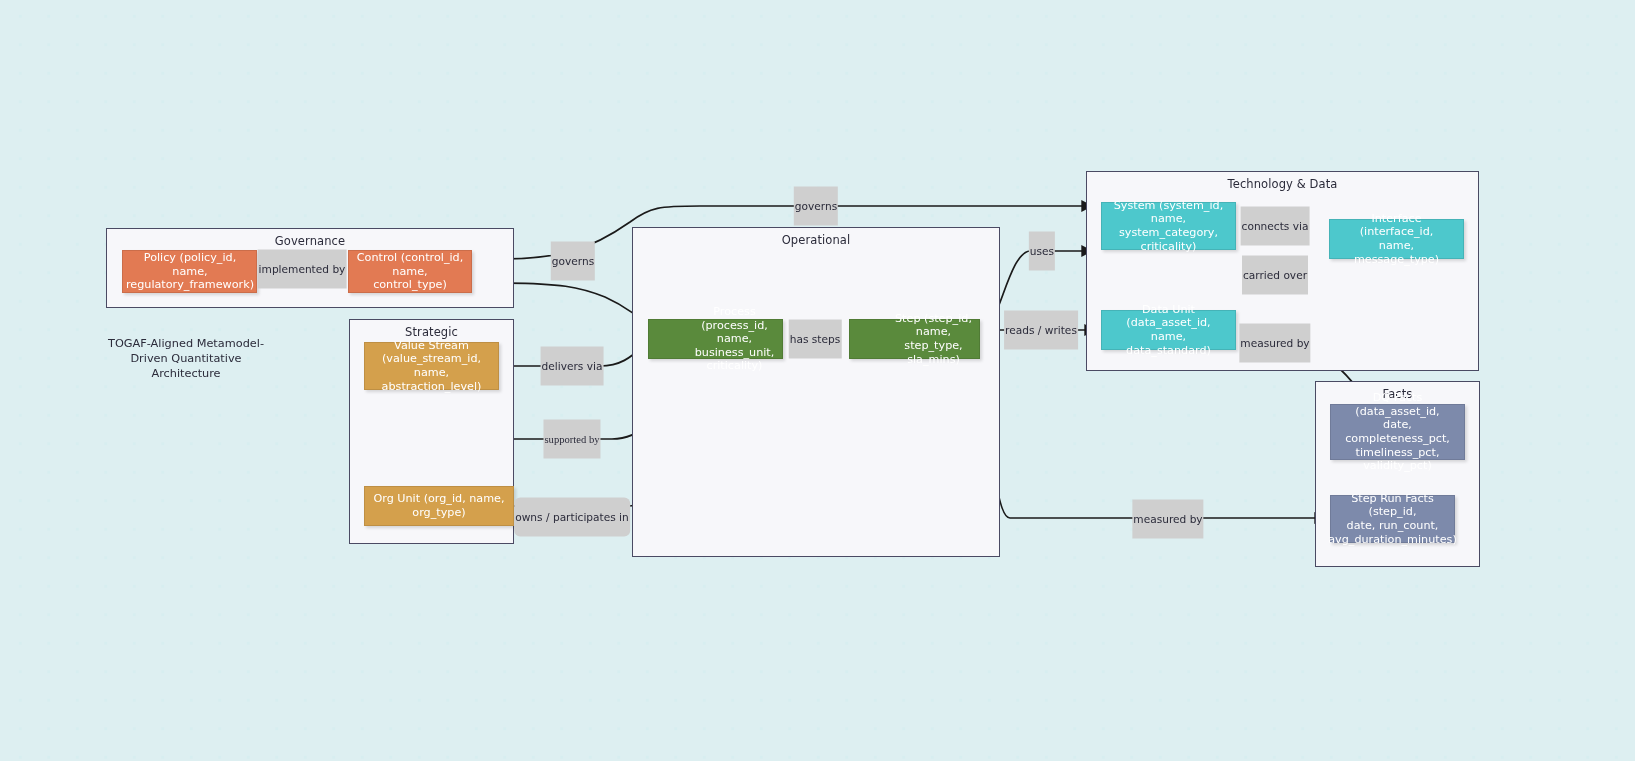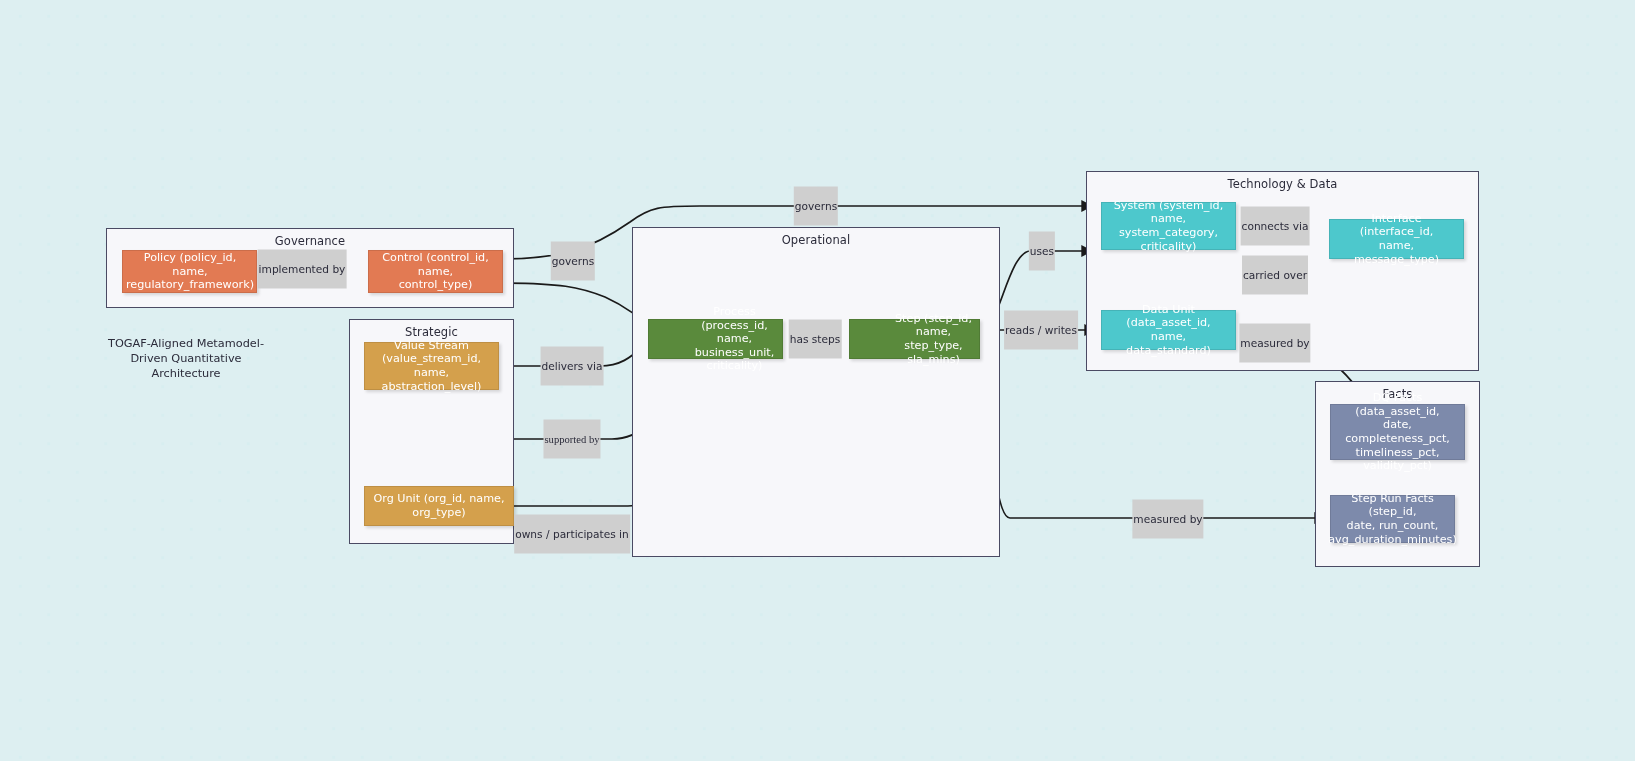--- a/index.html
+++ b/index.html
@@ -133,21 +133,21 @@
 
   <div class="cluster" style="left:106px; top:228px; width:408px; height:80px;">
     <div class="cluster-title">Governance</div>
   </div>
   <div class="node n-policy" style="left:122px; top:250px; width:135px; height:43px;padding-left:7px;">
     <div>
       <span>Policy (policy_id, name,</span>
       <span>regulatory_framework)</span>
     </div>
   </div>
-  <div class="node n-policy" style="left:368px; top:250px; width:135px; height:43px;">
+  <div class="node n-policy" style="left:348px; top:250px; width:124px; height:43px;">
     <div>
       <span>Control (control_id, name,</span>
       <span>control_type)</span>
     </div>
   </div>
 
   <div class="cluster" style="left:349px; top:319px; width:165px; height:225px;">
     <div class="cluster-title">Strategic</div>
   </div>
   <div class="node n-amber" style="left:364px; top:342px; width:135px; height:48px;">
@@ -220,21 +220,21 @@
       <span>date, run_count,</span>
       <span>avg_duration_minutes)</span>
     </div>
   </div>
 
   <div class="edge-label" style="left:302px; top:269px;">implemented by</div>
   <div class="edge-label" style="left:816px; top:206px;">governs</div>
   <div class="edge-label" style="left:573px; top:261px;">governs</div>
   <div class="edge-label" style="left:572px; top:366px;">delivers via</div>
   <div class="edge-label" style="left:572px; top:439px;font-family:Liberation Serif, serif;">supported by</div>
-  <div class="edge-label" style="left:572px; top:534px;">owns / participates in</div>
+  <div class="edge-label" style="left:572px; top:517px;border-radius:6px;">owns / participates in</div>
   <div class="edge-label" style="left:815px; top:339px;">has steps</div>
   <div class="edge-label" style="left:1042px; top:251px;">uses</div>
   <div class="edge-label" style="left:1041px; top:330px;">reads / writes</div>
   <div class="edge-label" style="left:1275px; top:226px;">connects via</div>
   <div class="edge-label" style="left:1275px; top:275px;">carried over</div>
   <div class="edge-label" style="left:1275px; top:343px;">measured by</div>
   <div class="edge-label" style="left:1168px; top:519px;">measured by</div>
 
 </div>
 

